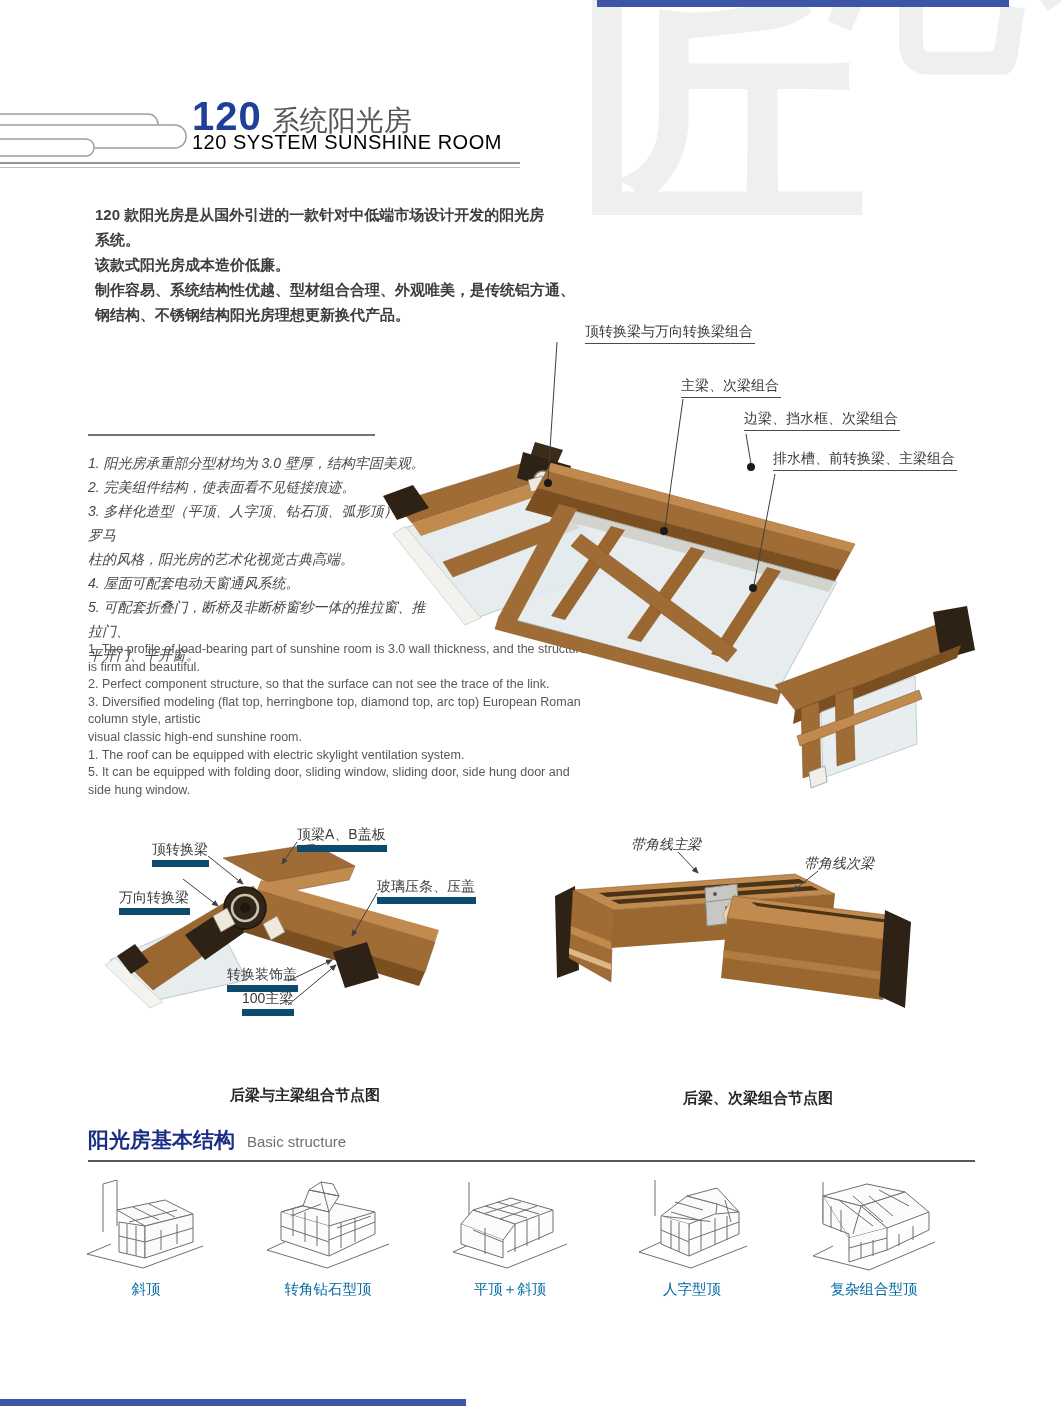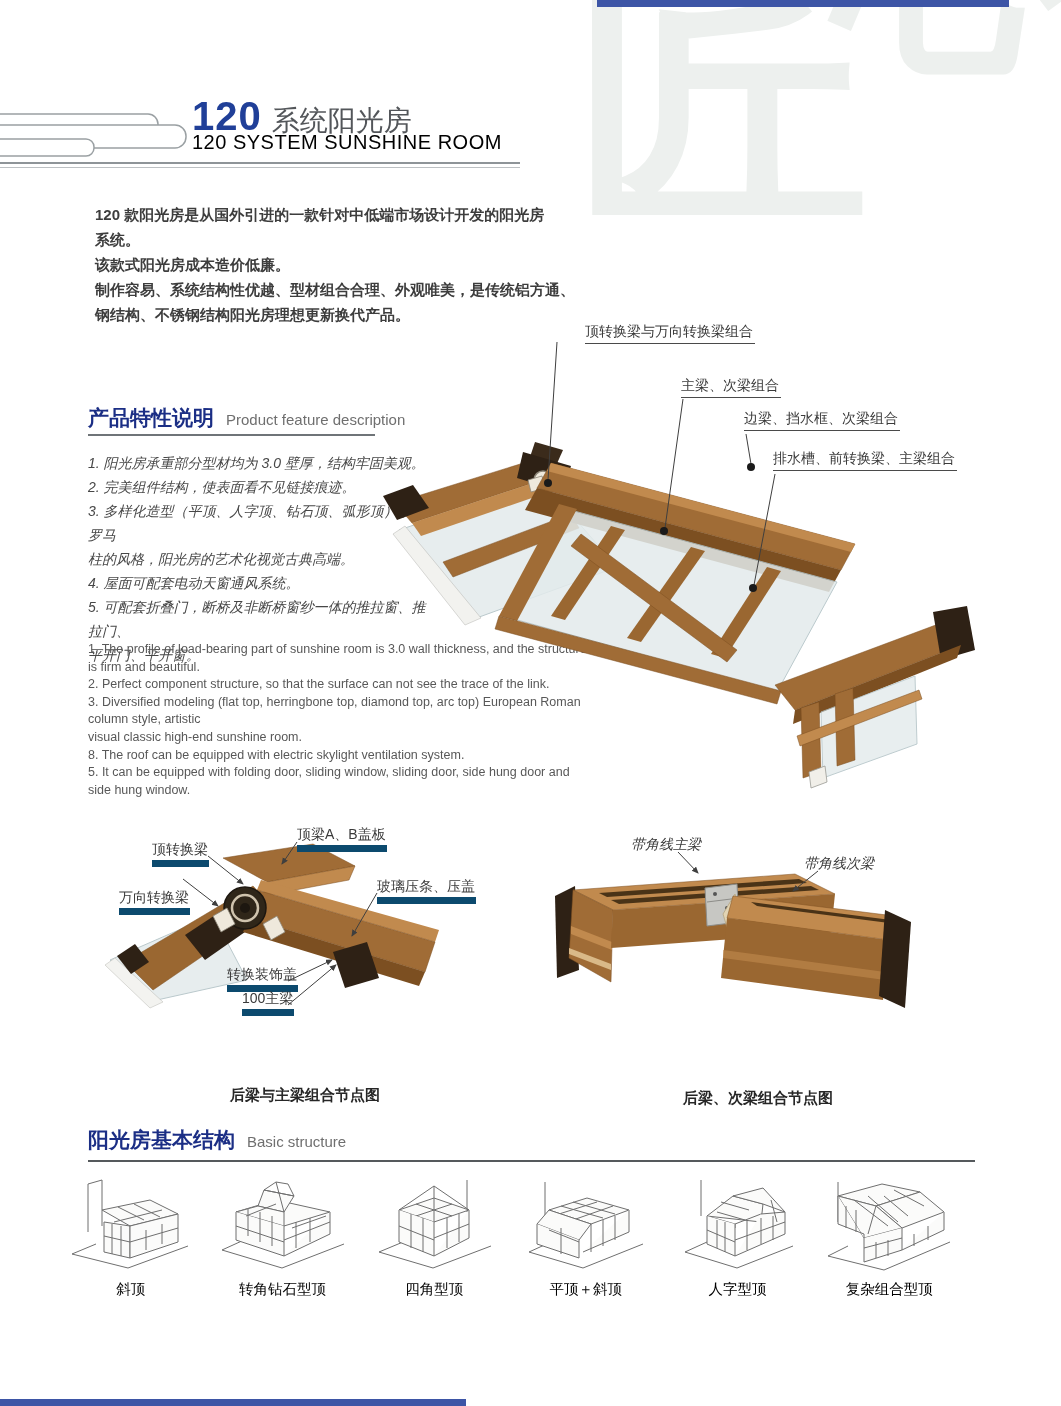--- a/index.html
+++ b/index.html
@@ -47,21 +47,21 @@
 
   
   .dlabel{font-size:14px;color:#3a3a3a;border-bottom:7px solid #0c4a6e;padding:0 1px 1px 0;white-space:nowrap;}
   .rlabel{font-size:14px;color:#3a3a3a;white-space:nowrap;font-style:italic;}
   .caption{font-size:15px;font-weight:bold;color:#262626;text-align:right;margin-top:48px;}
 
   
   .thumbs{left:55px;top:1172px;width:910px;display:flex;}
   .thumb-cell{flex:1;display:flex;flex-direction:column;align-items:center;}
   .thumb-cell svg{display:block;}
-  .thumb-label{margin-top:8px;font-size:14.5px;color:#000000;text-align:center;}
+  .thumb-label{margin-top:8px;font-size:14.5px;color:#0369a1;text-align:center;}
 
   svg{overflow:visible;}
 </style>
 </head>
 <body>
 
 <div class="page">
 
   <div class="abs watermark">
     <span class="wm1">匠</span>
@@ -85,41 +85,38 @@
   <div class="abs title-en">120 SYSTEM SUNSHINE ROOM</div>
   <div class="abs rule-a"></div>
   <div class="abs rule-b"></div>
 
   <div class="abs intro pre">120 款阳光房是从国外引进的一款针对中低端市场设计开发的阳光房
 系统。
 该款式阳光房成本造价低廉。
 制作容易、系统结构性优越、型材组合合理、外观唯美，是传统铝方通、
 钢结构、不锈钢结构阳光房理想更新换代产品。</div>
 
-  <div class="abs sec-head feat-head">
-    <span class="sec-cn">产品特性说明</span><span class="sec-en">Product feature description</span>
-  </div>
   <div class="abs feat-rule"></div>
 
   <div class="abs list-cn">
     <div class="li pre">1. 阳光房承重部分型材均为 3.0 壁厚，结构牢固美观。</div>
     <div class="li pre">2. 完美组件结构，使表面看不见链接痕迹。</div>
     <div class="li pre">3. 多样化造型（平顶、人字顶、钻石顶、弧形顶）欧式罗马
 柱的风格，阳光房的艺术化视觉古典高端。</div>
     <div class="li pre">4. 屋面可配套电动天窗通风系统。</div>
     <div class="li pre">5. 可配套折叠门，断桥及非断桥窗纱一体的推拉窗、推拉门、
 平开门、平开窗。</div>
   </div>
 
   <div class="abs list-en">
     <div class="li pre">1. The profile of load-bearing part of sunshine room is 3.0 wall thickness, and the structure is firm and beautiful.</div>
     <div class="li pre">2. Perfect component structure, so that the surface can not see the trace of the link.</div>
     <div class="li pre">3. Diversified modeling (flat top, herringbone top, diamond top, arc top) European Roman column style, artistic
 visual classic high-end sunshine room.</div>
-    <div class="li pre">8. The roof can be equipped with electric skylight ventilation system.</div>
+    <div class="li pre">1. The roof can be equipped with electric skylight ventilation system.</div>
     <div class="li pre">5. It can be equipped with folding door, sliding window, sliding door, side hung door and side hung window.</div>
   </div>
 
   <svg class="abs" style="left:385px;top:320px;" width="580" height="460" viewBox="0 0 580 460">
 
     <polygon points="14,210 158,162 232,247 86,300" fill="#e3ebec" opacity="0.85" stroke="#aebfc3" stroke-width="1"></polygon>
     <polygon points="8,214 20,206 96,298 80,305" fill="#f2f2ef" stroke="#b5b5b0" stroke-width="0.5"></polygon>
 
     <polygon points="10,183 148,140 163,158 27,203" fill="#a06c36" stroke="#7c4f21" stroke-width="0.5"></polygon>
     <polygon points="27,203 163,158 170,170 36,216" fill="#c18a4e"></polygon>
@@ -283,30 +280,20 @@
         <path d="M18,40 L58,28 L112,40 L66,54 Z" fill="#fbfbfa"></path>
         <path d="M46,18 L76,24 L66,40 L40,34 Z" fill="#fbfbfa"></path>
         <path d="M40,34 L66,40 L66,54 L18,40 Z" fill="#fbfbfa"></path>
         <path d="M18,40 L18,68 L66,84 L66,54 M112,40 L112,62 L66,84" fill="#fbfbfa"></path>
         <path d="M58,10 L46,18 L76,24 L70,12 Z M58,10 L66,40"></path>
         <path d="M30,37 L30,64 M42,40 L42,70 M54,44 L54,74 M78,50 L78,76 M92,46 L92,70 M28,44 L58,32 M74,56 L108,44 M18,54 L66,70 M66,68 L112,50"></path>
       </svg>
       <div class="thumb-label">转角钻石型顶</div>
     </div>
 
-    <div class="thumb-cell">
-      <svg width="130" height="100" viewBox="0 0 130 100" fill="none" stroke="#6f6f6f" stroke-width="1">
-        <path d="M98,8 L98,40 M10,80 L64,96 L122,74 M10,80 L34,70"></path>
-        <path d="M30,38 L65,26 L100,38 L65,50 Z" fill="#fbfbfa"></path>
-        <path d="M65,14 L30,38 M65,14 L100,38 M65,14 L65,50 M47,32 L83,44 M47,44 L83,32"></path>
-        <path d="M30,38 L30,70 L65,84 L65,50 M100,38 L100,66 L65,84" fill="#fbfbfa"></path>
-        <path d="M42,42 L42,76 M54,46 L54,80 M78,46 L78,76 M90,42 L90,70 M30,54 L65,68 M65,66 L100,52"></path>
-      </svg>
-      <div class="thumb-label">四角型顶</div>
-    </div>
 
     <div class="thumb-cell">
       <svg width="130" height="100" viewBox="0 0 130 100" fill="none" stroke="#6f6f6f" stroke-width="1">
         <path d="M24,10 L24,48 M8,80 L62,96 L122,72 M8,80 L30,70"></path>
         <path d="M28,38 L66,26 L108,38 L70,52 Z" fill="#fbfbfa"></path>
         <path d="M40,34 L82,46 M52,30 L94,42 M38,42 L76,30 M52,48 L92,34"></path>
         <path d="M28,38 L16,52 L58,68 L70,52 Z" fill="#fbfbfa"></path>
         <path d="M16,52 L16,72 L58,86 L58,68 M108,38 L108,60 L62,80" fill="#fbfbfa"></path>
         <path d="M70,52 L70,80 M82,48 L82,74 M94,44 L94,68 M28,58 L58,70 M40,56 L40,82"></path>
       </svg>

